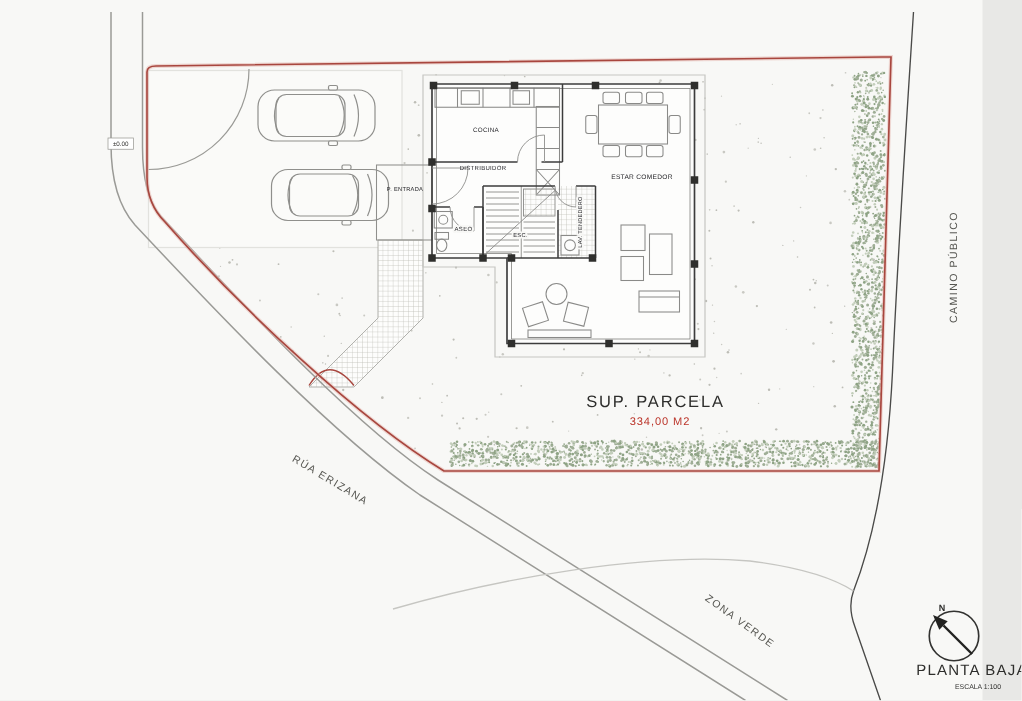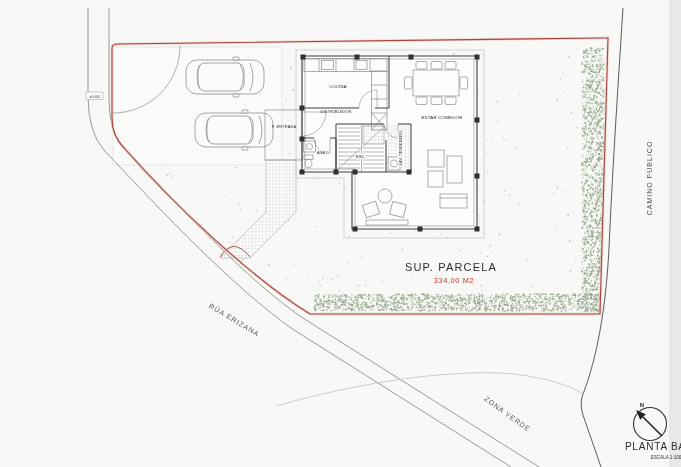--- a/index.html
+++ b/index.html
@@ -1,17 +1,17 @@
 <!DOCTYPE html>
 <html style="--c-paper: #f8f8f6; --c-boundary: #a8463e; --c-area_text: #bb3429; --c-wall: #3c3c3c; --c-vegetation: #9fae96;"><head>
 <meta charset="utf-8">
 <style>
   html,body{margin:0;padding:0;}
   body{width:681px;height:467px;overflow:hidden;font-family:"Liberation Sans",sans-serif;background:#e8e8e6;}
-  .sheet{width:655px;height:467px;background:var(--c-paper,#f8f8f6);position:relative;padding-left:14px;}
+  .sheet{width:655px;height:467px;background:var(--c-paper,#f8f8f6);position:relative;}
   svg{display:block;}
   text{font-family:"Liberation Sans",sans-serif;fill:#2e2e2c;}
   .halo{paint-order:stroke;stroke:var(--c-paper,#f8f8f6);stroke-width:2.6px;stroke-linejoin:round;}
   .boundary{stroke:var(--c-boundary,#a8463e);fill:none;}
   .boundary-halo{stroke:#e5bab3;fill:none;}
   .wall{stroke:var(--c-wall,#3c3c3c);fill:none;}
   .wall-inner{stroke:#787876;fill:none;}
   .thin{stroke:#8f8f8c;fill:none;}
   .faint{stroke:#c6c6c2;fill:none;}
   .road{stroke:#9a9a96;fill:none;}

